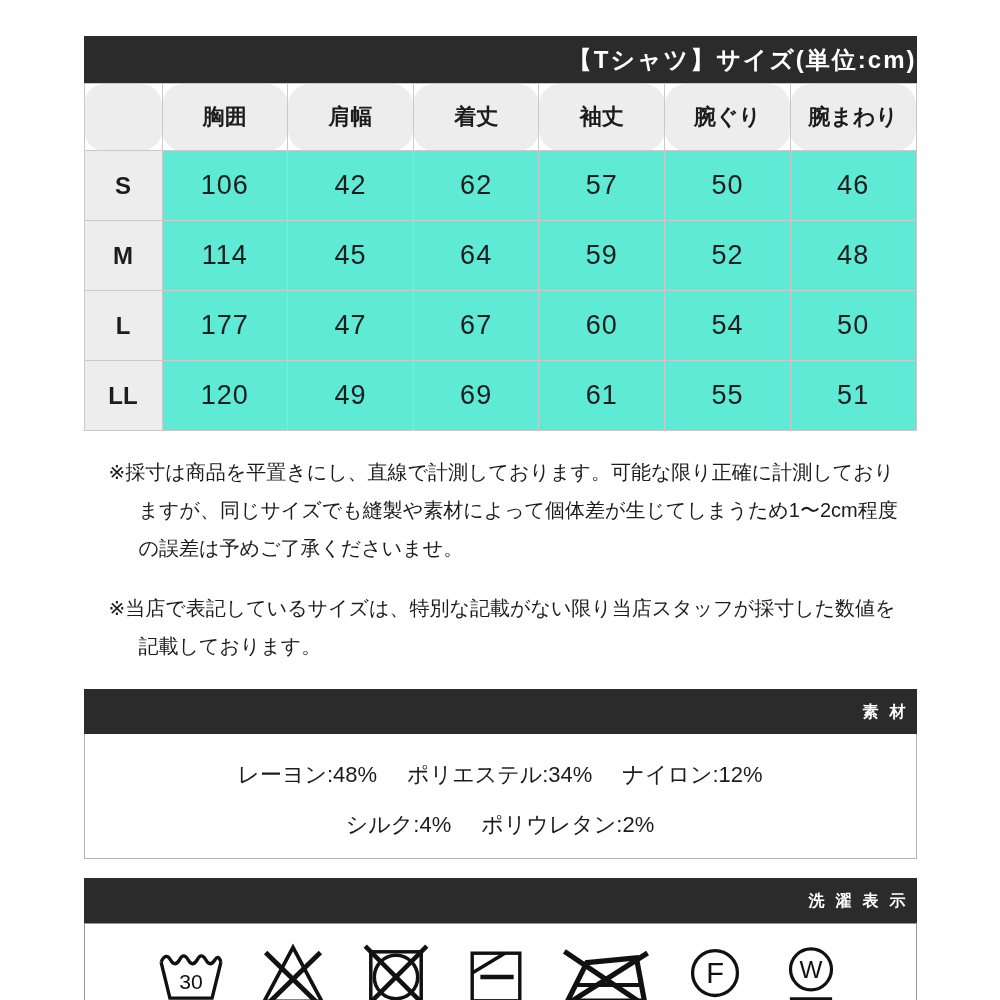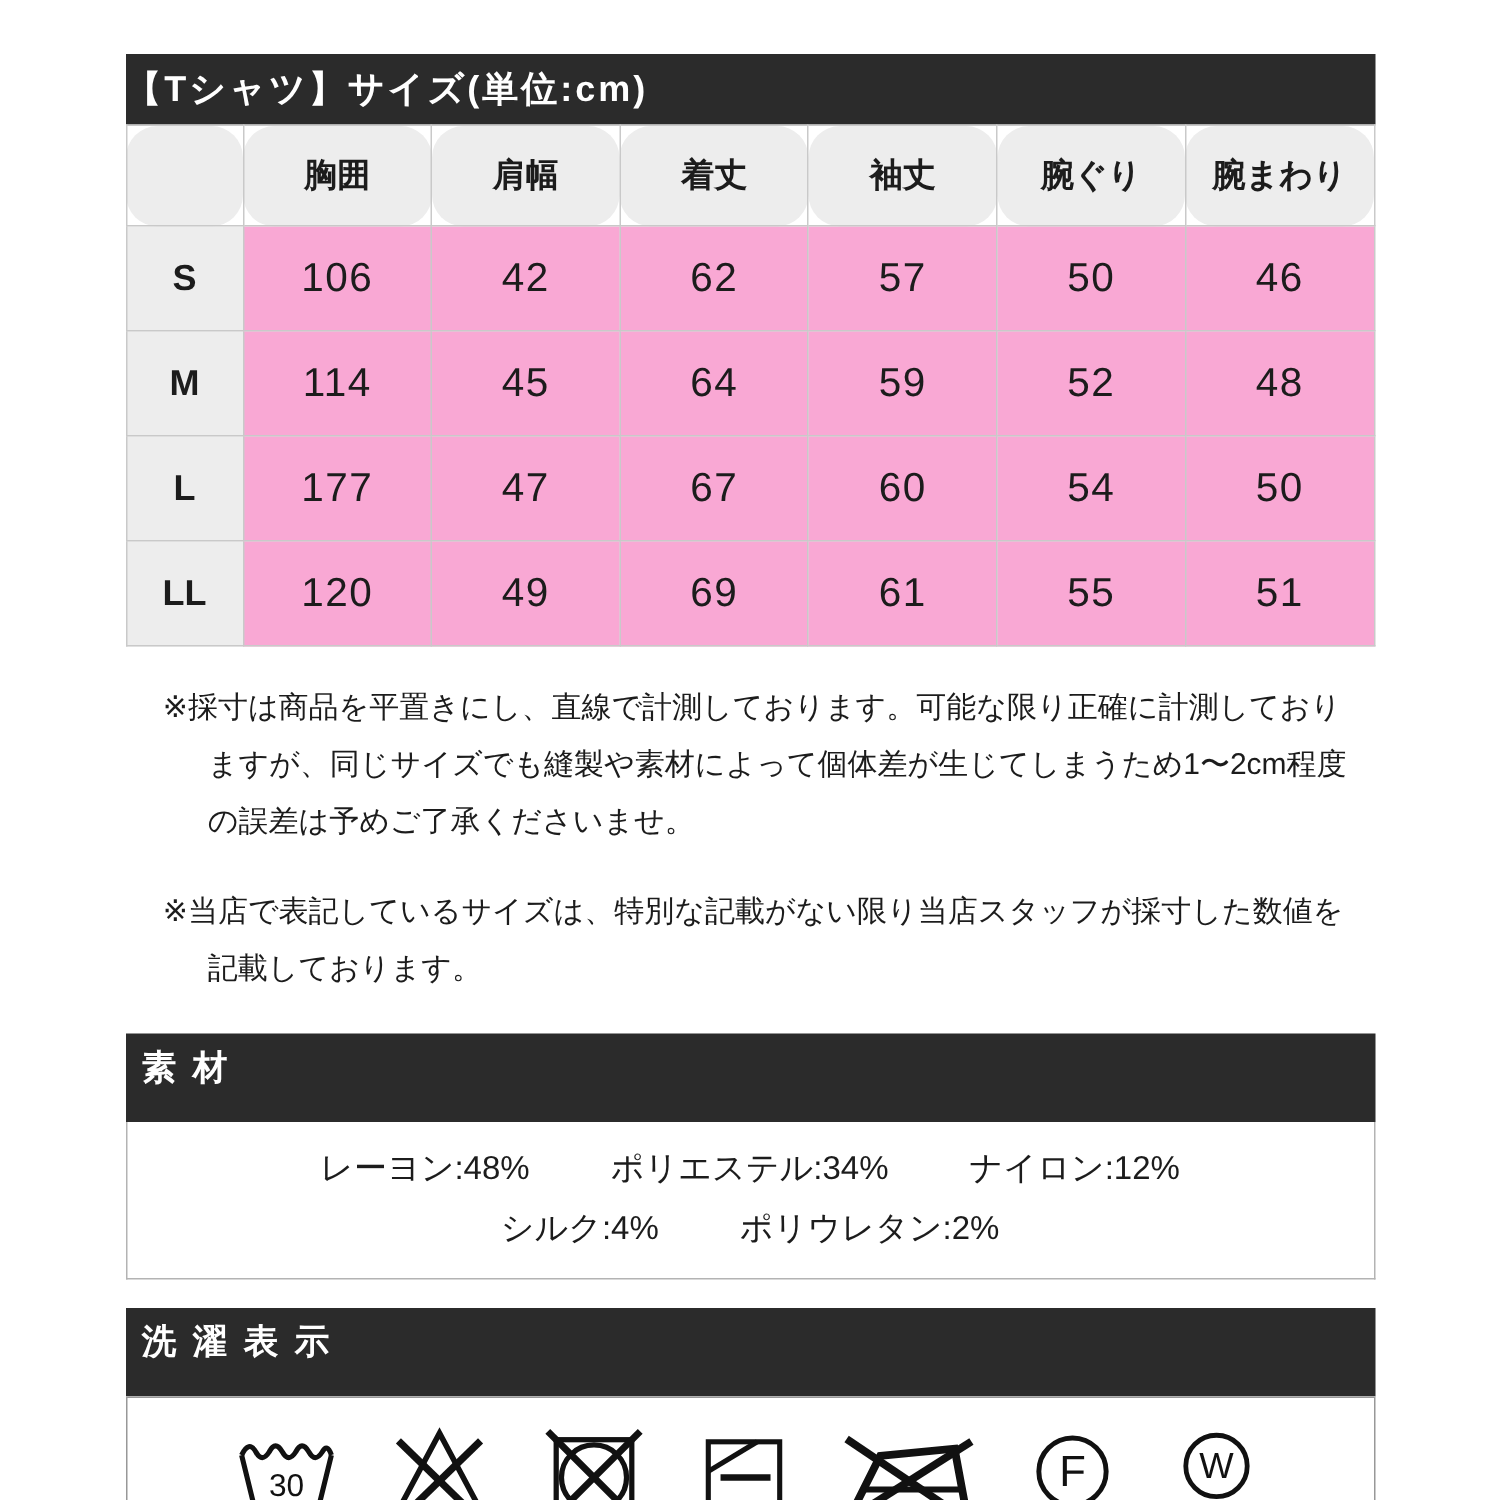--- a/index.html
+++ b/index.html
@@ -1,44 +1,44 @@
 <!DOCTYPE html>
 <html lang="ja"><head>
 <meta charset="utf-8">
 <style>
   html,body{margin:0;padding:0;background:#ffffff;}
   body{width:1000px;height:1000px;overflow:hidden;
        font-family:"Liberation Sans","DejaVu Sans",sans-serif;color:#1c1c1c;}
   .container{width:833px;margin:36px auto 0;}
 
   
-  .bar{background:#2b2b2b;color:#ffffff;font-weight:bold;text-align:left;}
+  .bar{background:#2b2b2b;color:#ffffff;font-weight:bold;text-align:right;}
   .title-bar{height:47px;line-height:47px;font-size:24px;letter-spacing:2px;}
-  .section-bar{height:59px;line-height:45px;font-size:23px;letter-spacing:11px;text-indent:11px;}
+  .section-bar{height:45px;line-height:45px;font-size:16px;letter-spacing:11px;text-indent:11px;}
 
   
   table.size-table{width:100%;border-collapse:collapse;table-layout:fixed;}
   .size-table col.size-col{width:78px;}
   .size-table th,.size-table td{border:1px solid #c9c9c9;text-align:center;vertical-align:middle;padding:0;}
   .size-table thead th{height:66px;background:#ededed;font-size:22px;font-weight:bold;border-radius:21px;}
   .size-table tbody tr{height:70px;}
   .size-table tbody th{background:#ededed;font-size:24px;font-weight:bold;}
-  .size-table tbody td{background:#f9a8d4;font-size:27px;font-weight:normal;letter-spacing:1px;}
+  .size-table tbody td{background:#5eead4;font-size:27px;font-weight:normal;letter-spacing:1px;}
 
   
   .notes{margin-top:22px;}
   .note{font-size:20px;line-height:38px;padding-left:55px;text-indent:-30px;
         padding-right:4px;overflow-wrap:break-word;}
   .note + .note{margin-top:22px;}
 
   
   .material-section{margin-top:24px;}
   .material-body{border:1px solid #b3b3b3;border-top:none;background:#ffffff;
                  padding:11px 0 13px;}
-  .material-row{display:flex;justify-content:center;gap:54px;font-size:22px;line-height:40px;}
+  .material-row{display:flex;justify-content:center;gap:30px;font-size:22px;line-height:40px;margin-top:10px;}
 
   
   .care-section{margin-top:19px;}
   .care-body{border:1px solid #989898;background:#ffffff;height:106px;
              display:flex;align-items:center;justify-content:center;gap:31px;}
   .care-body svg{display:block;}
   .sym{stroke:#111111;fill:none;stroke-width:5;}
   .sym-thick{stroke:#111111;fill:none;stroke-width:6.5;}
   .sym-text{fill:#111111;stroke:none;text-anchor:middle;
             font-family:"Liberation Sans","DejaVu Sans",sans-serif;}

